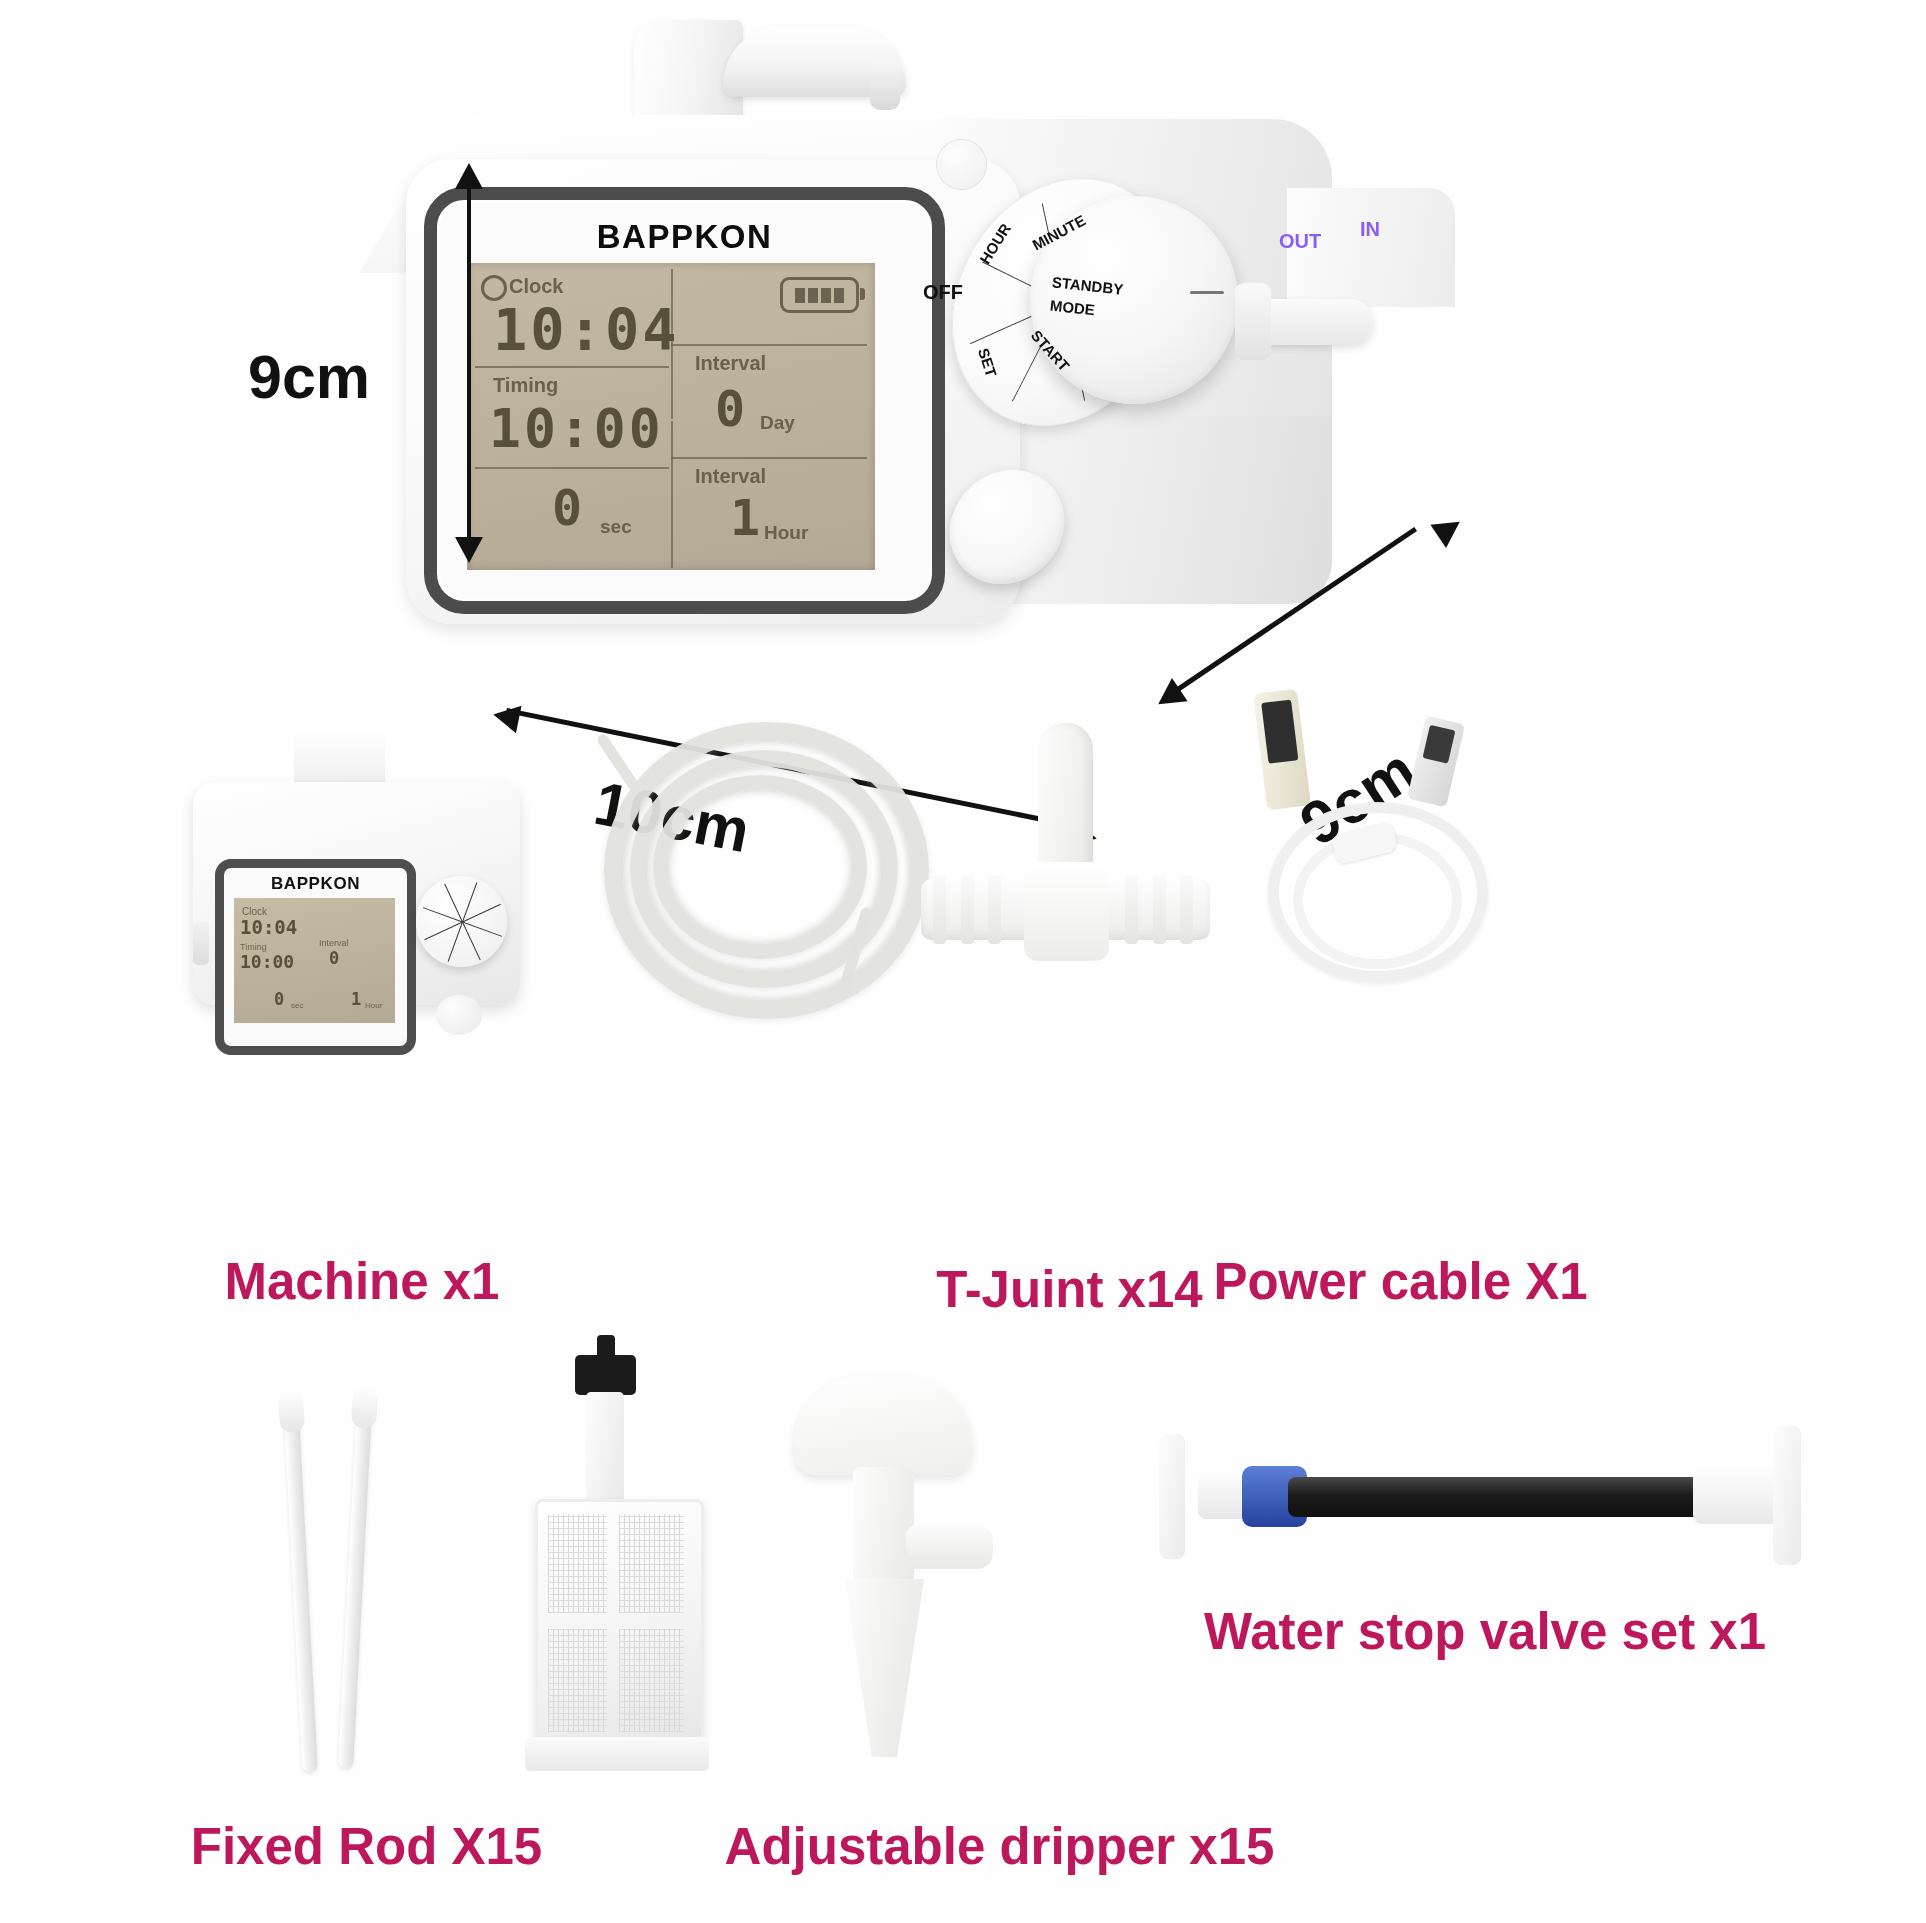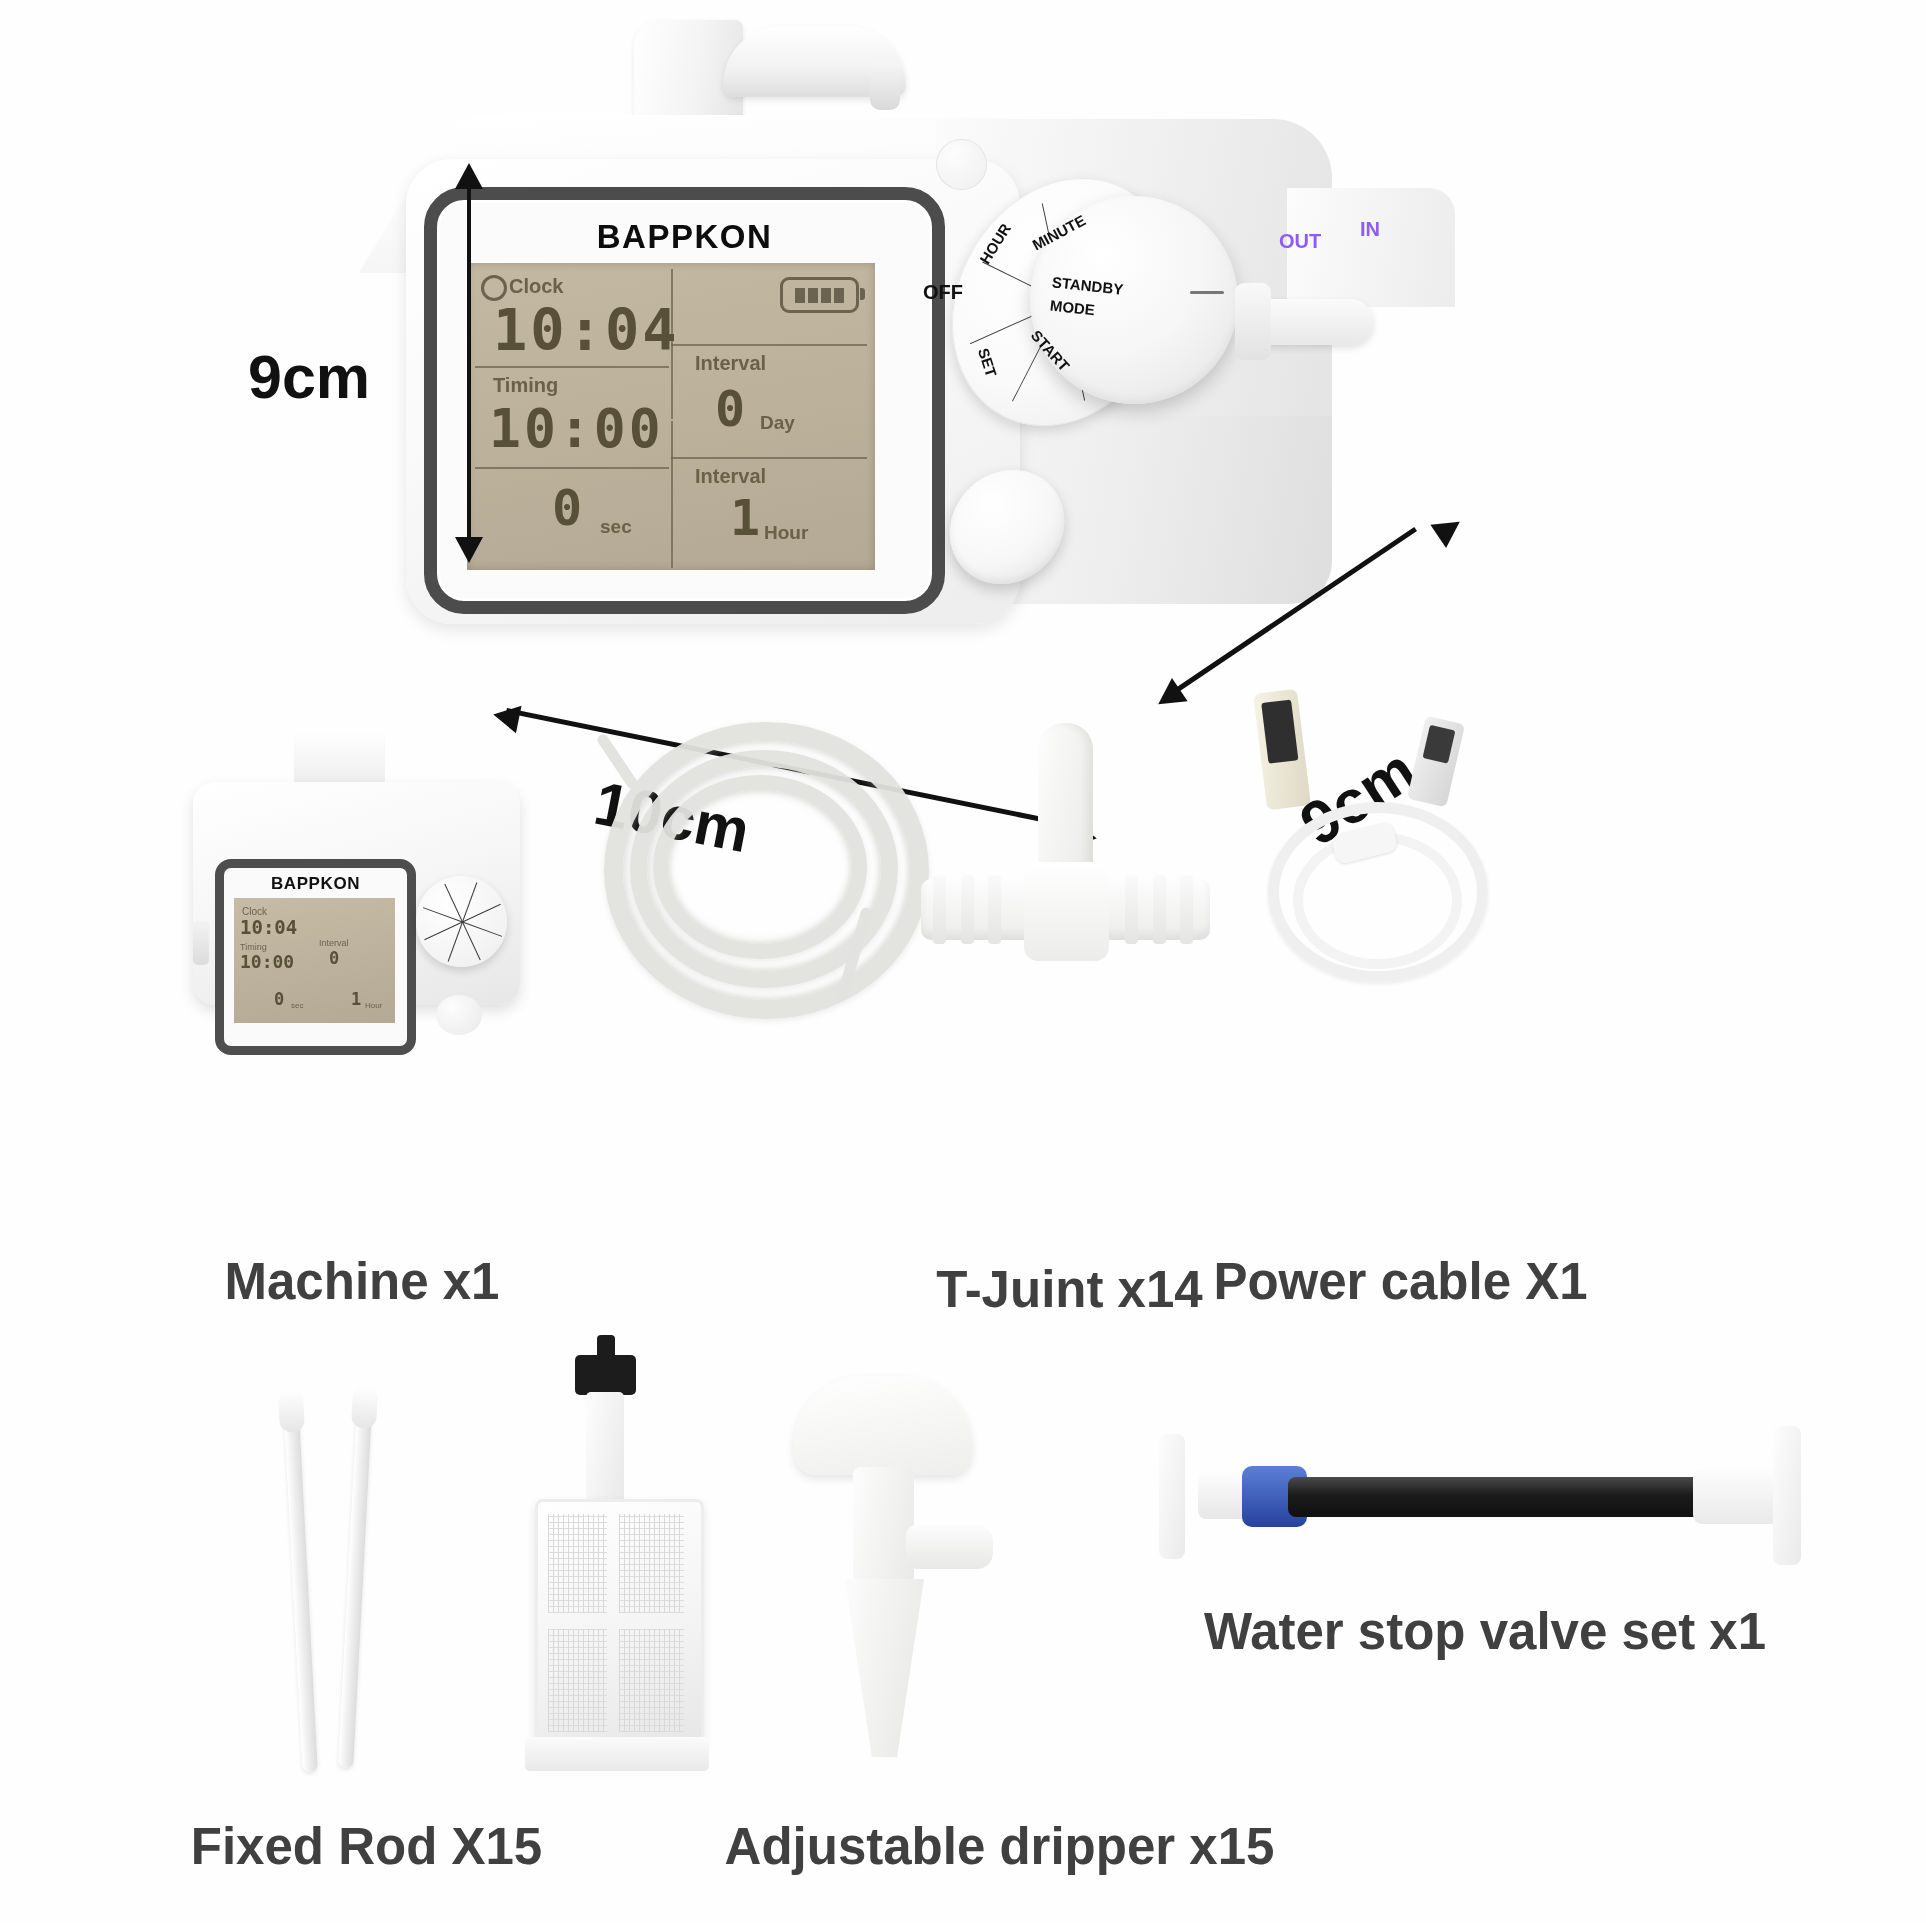--- a/index.html
+++ b/index.html
@@ -166,21 +166,21 @@
     content:"";position:absolute;left:-24px;top:-16px;width:36px;height:77px;
     background:linear-gradient(180deg,#f9f9f9,#e2e2e2);border-radius:9px;
   }
 
   
   .arrowline{position:absolute;background:#111;}
   .ah{position:absolute;width:0;height:0;}
 
   
   .item-label{
-    position:absolute;font-weight:700;color:#404040;white-space:nowrap;
+    position:absolute;font-weight:700;color:#be185d;white-space:nowrap;
     text-align:center;font-family:"Liberation Sans",sans-serif;
   }
 
   
   .mini{position:absolute;left:183px;top:728px;width:356px;height:297px;}
   .mini .m-body{
     position:absolute;left:10px;top:54px;width:327px;height:223px;
     background:linear-gradient(165deg,#ffffff 0%,#f7f7f7 45%,#e7e7e7 100%);
     border-radius:22px;box-shadow:0 6px 14px rgba(0,0,0,.12);
   }

